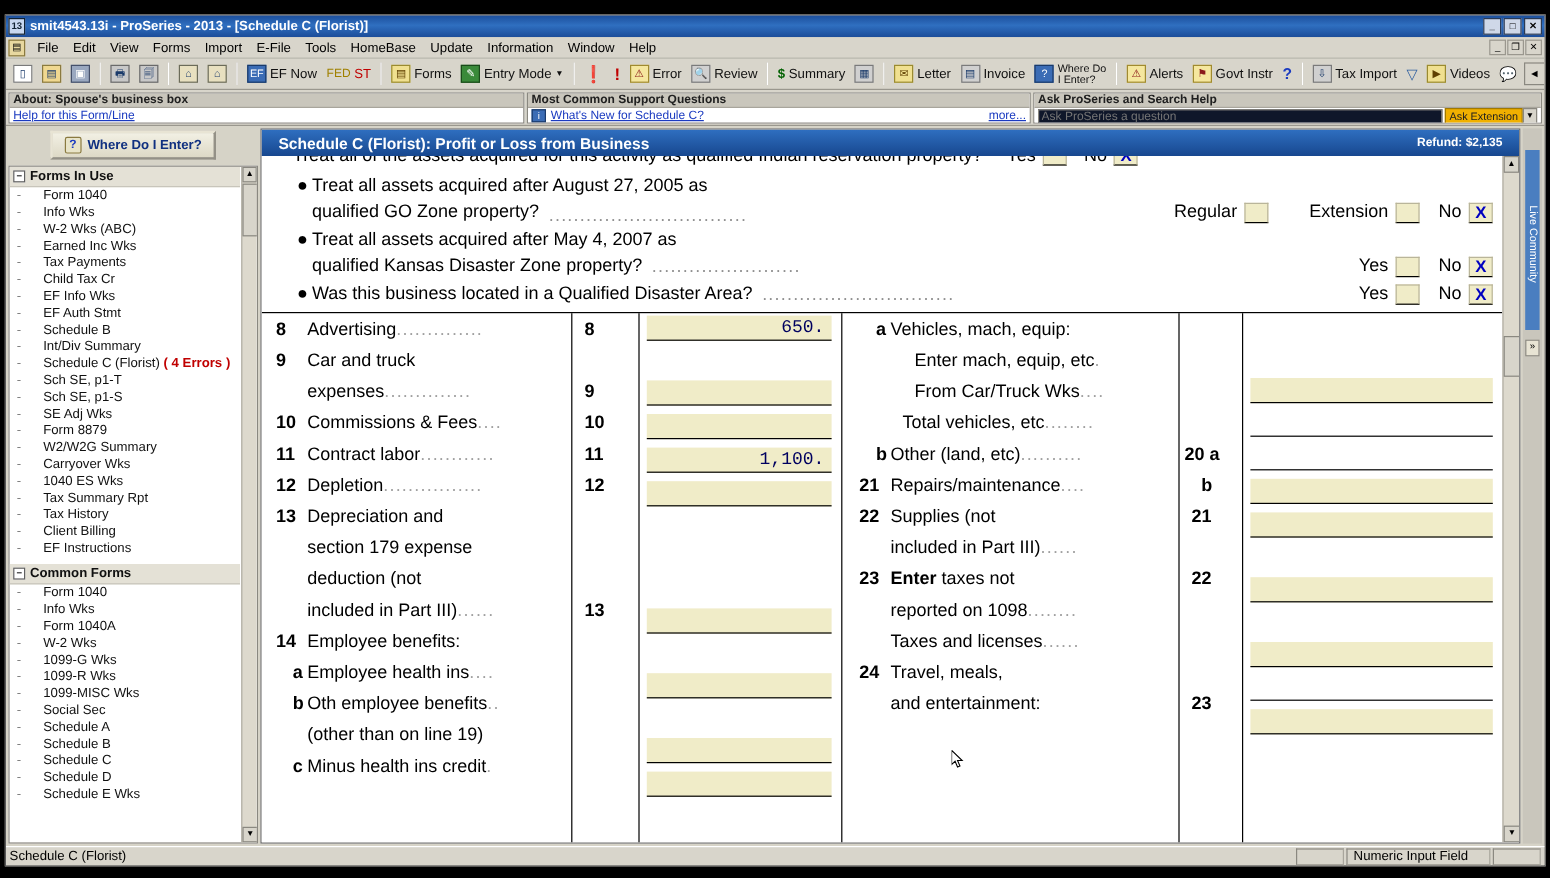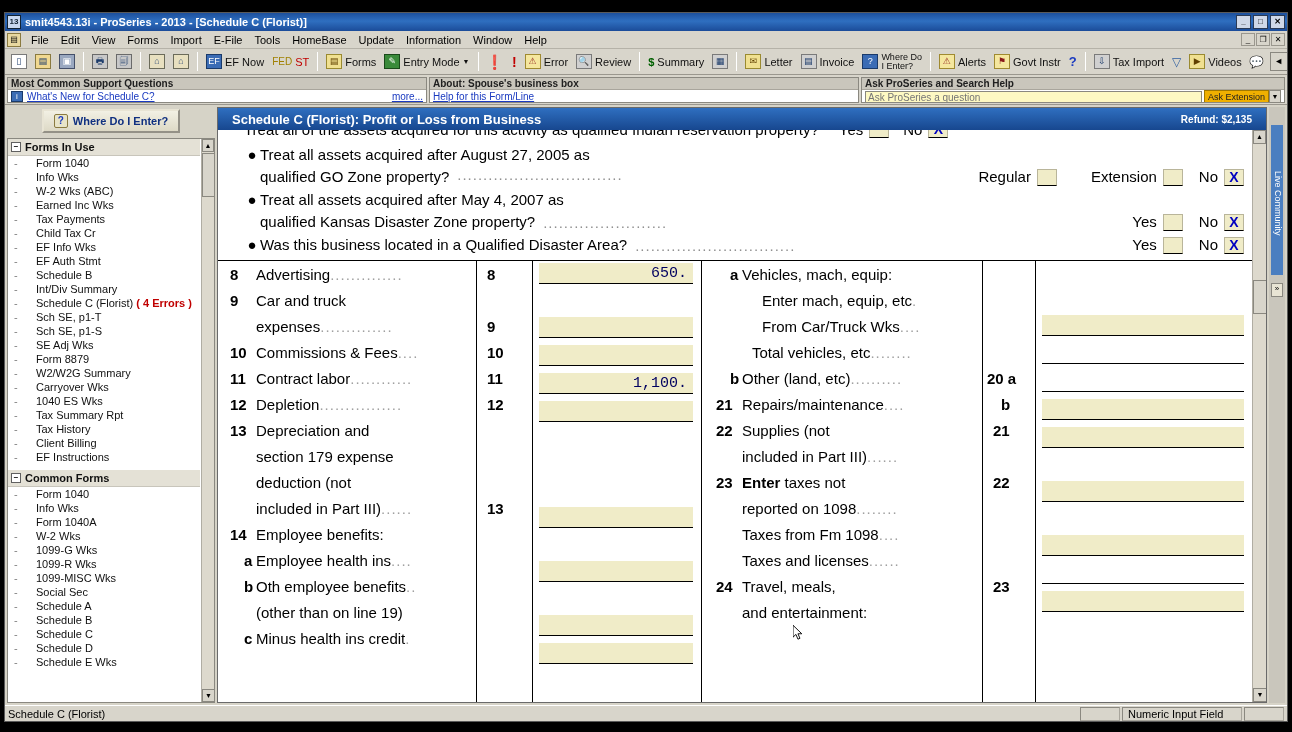--- a/index.html
+++ b/index.html
@@ -159,21 +159,21 @@
   }
   .ip-link { color: #1a3ac0; text-decoration: underline; cursor: pointer; }
   .ip-more { margin-left: auto; color: #1a3ac0; text-decoration: underline; font-size: 10px; }
   .p1 { width: 430px; }
   .p2 { width: 420px; }
   .p3 { flex: 1; }
   .ask-input {
     flex: 1;
     height: 13px;
     border: 1px solid #8a8880;
-    background: #fef9c3;
+    background: #0f172a;
     font-size: 10px;
     color: #808080;
     padding: 0 2px;
     font-family: "Liberation Sans", sans-serif;
   }
   .ask-btn {
     height: 14px;
     background: #f0b000;
     border: 1px solid #a07800;
     font-size: 9px;
@@ -555,32 +555,32 @@
       <div class="tbtn">
           <span style="color:#3060a0;font-size:12px">💬</span>
         </div>
       <div style="margin-left:auto;display:flex;gap:2px">
         <div class="nav-btn">◄</div>
 
       </div>
     </div>
 
     <div class="infostrip">
+      <div class="ipanel p1">
+        <div class="ip-head">About: Spouse's business box</div>
+        <div class="ip-body">
+          <span class="ip-link">Help for this Form/Line</span>
+        </div>
+      </div>
       <div class="ipanel p2">
         <div class="ip-head">Most Common Support Questions</div>
         <div class="ip-body">
           <span class="ico blue" style="width:12px;height:11px;line-height:9px;font-size:8px;margin-right:4px">i</span>
           <span class="ip-link">What's New for Schedule C?</span>
           <span class="ip-more">more...</span>
-        </div>
-      </div>
-      <div class="ipanel p1">
-        <div class="ip-head">About: Spouse's business box</div>
-        <div class="ip-body">
-          <span class="ip-link">Help for this Form/Line</span>
         </div>
       </div>
       <div class="ipanel p3">
         <div class="ip-head">Ask ProSeries and Search Help</div>
         <div class="ip-body">
           <input class="ask-input" placeholder="Ask ProSeries a question" style="">
           <button class="ask-btn">Ask Extension</button>
           <div class="ask-drop">▼</div>
         </div>
       </div>
@@ -671,21 +671,21 @@
                 <span class="chk x" style="margin-left:6px">X</span>
               </div>
             </div>
 
             <div class="qsection">
 
               <div class="qrow">
                 <div class="bullet">●</div>
                 <div style="flex:1">
                   <div class="qtext">Treat all assets acquired after August 27, 2005 as</div>
-                  <div style="display:flex;align-items:flex-start">
+                  <div style="display:flex;align-items:flex-end">
                     <span class="qtext" style="flex:0 0 auto">qualified GO Zone property?</span>
                     <span class="dots" style="flex:1;overflow:hidden;white-space:nowrap;margin:0 8px">................................</span>
                     <span class="ans">
                       <span class="lbl">Regular</span>
                       <span class="chk"></span>
                       <span class="lbl" style="margin-left:28px">Extension</span>
                       <span class="chk"></span>
                       <span class="lbl" style="margin-left:10px">No</span>
                       <span class="chk x">X</span>
                     </span>
@@ -881,24 +881,20 @@
                 <div class="lrow">
                     <span class="lno">23</span>
                     <span class="ltext"><b>Enter</b> taxes not</span>
                   </div>
                 <div class="lrow">
                     <span class="lno"></span>
                     <span class="ltext"><span>reported on 1098</span><span class="dots">........</span></span>
                   </div>
                 <div class="lrow">
                     <span class="lno"></span>
-                    <span class="ltext"><span>Taxes from Fm 1098</span><span class="dots">....</span></span>
-                  </div>
-                <div class="lrow">
-                    <span class="lno"></span>
                     <span class="ltext"><span>Taxes and licenses</span><span class="dots">......</span></span>
                   </div>
                 <div class="lrow">
                     <span class="lno">24</span>
                     <span class="ltext">Travel, meals,</span>
                   </div>
                 <div class="lrow">
                     <span class="lno"></span>
                     <span class="ltext">and entertainment:</span>
                   </div>

